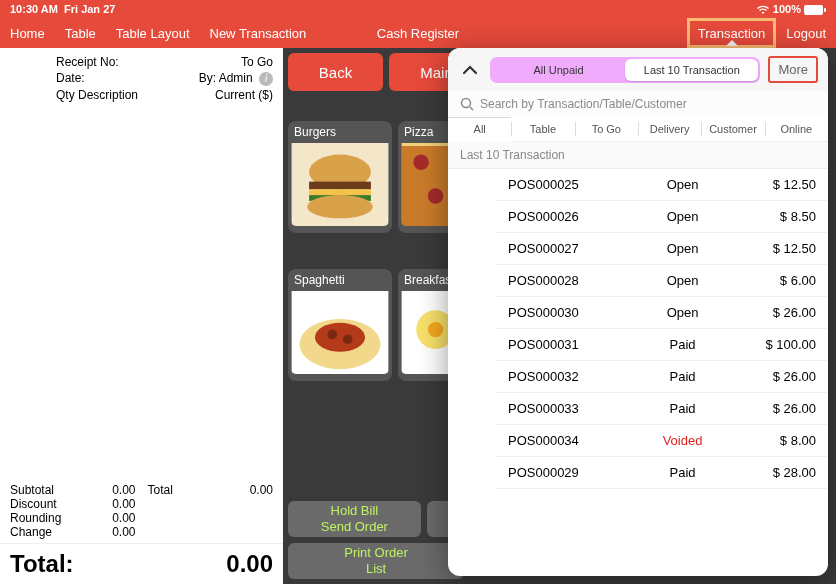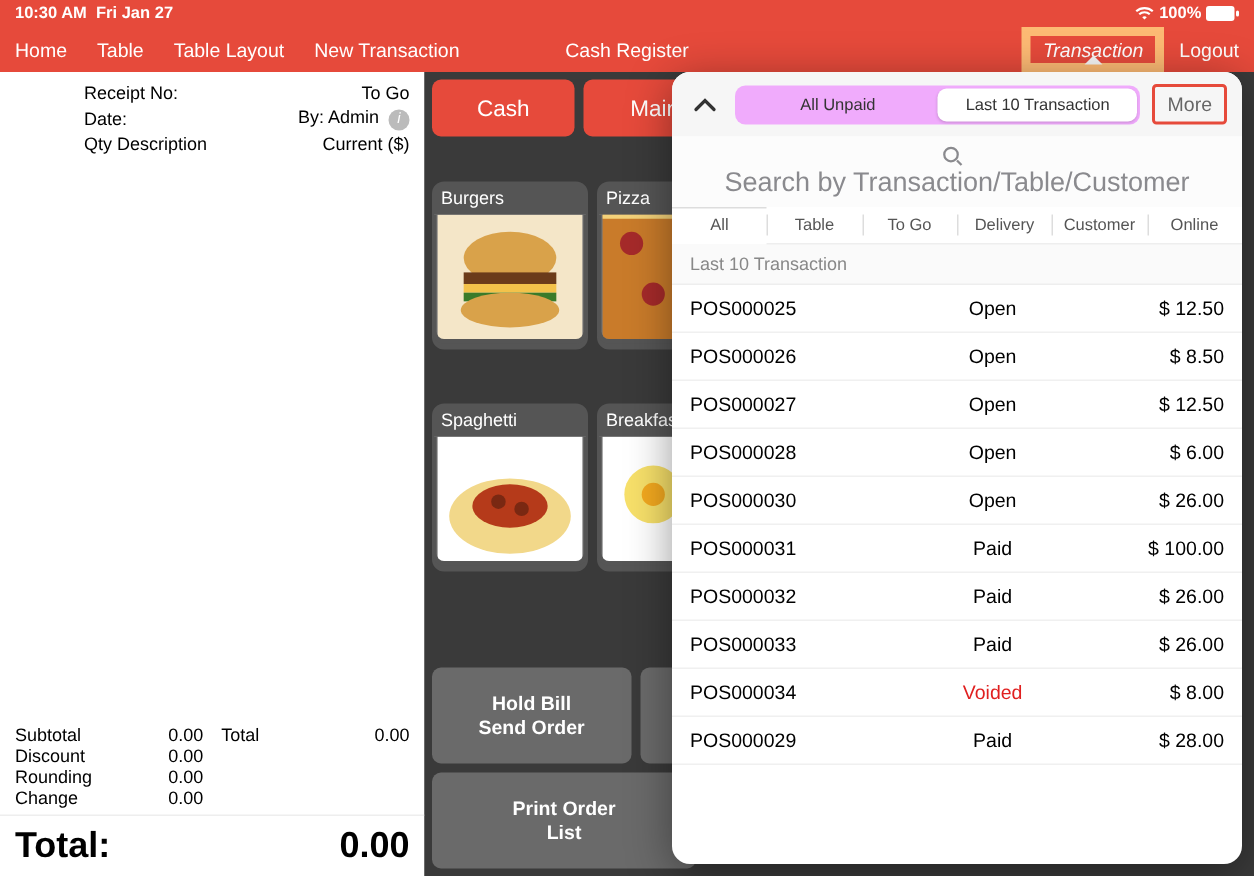--- a/index.html
+++ b/index.html
@@ -13,21 +13,21 @@
   body{margin:0;width:836px;height:584px;overflow:hidden;background:var(--dark);position:relative;}
   
   .statusbar{height:18px;background:var(--red);color:#fff;font-size:11px;display:flex;align-items:center;padding:0 10px;font-weight:600;}
   .statusbar .sp{flex:1;}
   .statusbar svg{vertical-align:middle}
   
   .topnav{height:30px;background:var(--red);color:#fff;display:flex;align-items:center;font-size:13px;position:relative;}
   .topnav .item{padding:0 10px;cursor:pointer;height:30px;display:flex;align-items:center;}
   .topnav .center{position:absolute;left:50%;transform:translateX(-50%);font-weight:400;}
   .topnav .right{margin-left:auto;display:flex;}
-  .topnav .box{border:6px solid #fdba74;padding:0 8px;font-style:italic;}
+  .topnav .box{border:3px solid #fdba74;padding:0 8px;}
   .arrowup{position:absolute;bottom:-1px;left:50%;transform:translateX(-50%);width:0;height:0;border-left:6px solid transparent;border-right:6px solid transparent;border-bottom:6px solid #f6f6f6;}
   
   .main{display:flex;height:536px;}
   
   .receipt{width:283px;background:#fff;display:flex;flex-direction:column;font-size:12px;}
   .receipt .top{padding:6px 10px;margin-left:46px;}
   .rrow{display:flex;justify-content:space-between;align-items:center;padding:1px 0;}
   .info-icon{display:inline-flex;align-items:center;justify-content:center;width:14px;height:14px;border-radius:50%;background:#bbb;color:#fff;font-size:10px;font-style:italic;margin-left:3px;}
   .receipt .hdr{display:flex;justify-content:space-between;padding:1px 0;color:#000;}
   .receipt .body{flex:1;}
@@ -39,38 +39,38 @@
   
   .menu{flex:1;background:var(--dark);padding:5px;position:relative;}
   .toprow{display:flex;gap:6px;margin-bottom:6px;}
   .btn-red{background:var(--red);color:#fff;border:none;border-radius:6px;height:38px;flex:1;font-size:15px;cursor:pointer;}
   .grid{display:flex;flex-wrap:wrap;gap:6px;}
   .tile{width:104px;height:112px;border-radius:8px;background:#555;color:#fff;font-size:12px;overflow:hidden;cursor:pointer;margin-top:24px;}
   .tile .lbl{padding:4px 6px;font-weight:500;}
   .tile .img{height:86px;background:#777;border-radius:0 0 8px 8px;border:3px solid #555;border-top:none;overflow:hidden;}
   .bottom-btns{position:absolute;left:5px;right:5px;bottom:5px;display:flex;flex-direction:column;gap:6px;}
   .brow{display:flex;gap:6px;}
-  .btn-gray{background:var(--gray-btn);color:#ffffff;border:none;border-radius:6px;height:64px;flex:1;font-size:13px;cursor:pointer;line-height:1.2;font-weight:bold;}
+  .btn-gray{background:var(--gray-btn);color:#bef264;border:none;border-radius:6px;height:36px;flex:1;font-size:13px;cursor:pointer;line-height:1.2;}
   
   .pop{position:absolute;top:48px;right:8px;width:380px;bottom:8px;background:#fff;border-radius:12px;box-shadow:0 6px 30px rgba(0,0,0,.4);display:flex;flex-direction:column;overflow:hidden;}
   .pop-head{display:flex;align-items:center;gap:8px;padding:8px 10px;background:#f6f6f6;}
   .chev{width:24px;height:24px;display:flex;align-items:center;justify-content:center;cursor:pointer;}
   .seg{flex:1;display:flex;background:#f0abfc;border-radius:7px;padding:2px;font-size:11px;}
   .seg>div{flex:1;text-align:center;padding:5px 0;border-radius:6px;cursor:pointer;color:#333;}
   .seg .act{background:#fff;box-shadow:0 1px 2px rgba(0,0,0,.15);}
   .more{color:#666;font-size:13px;padding:4px 8px;border:2px solid var(--red);border-radius:3px;cursor:pointer;}
-  .search{display:flex;align-items:center;padding:6px 12px;color:#8a8a8e;font-size:18px;background:#fcfcfc;flex-direction:column;}
+  .search{display:flex;align-items:center;padding:6px 12px;color:#8a8a8e;font-size:12px;background:#fcfcfc;}
   .search svg{margin-right:6px;}
   .tabs{display:flex;font-size:11px;color:#555;background:#fff;}
   .tabs>div{flex:1;text-align:center;padding:6px 0;position:relative;cursor:pointer;}
   .tabs>div:not(:first-child)::before{content:"";position:absolute;left:0;top:20%;height:60%;width:1px;background:#ddd;}
   .tabs .act{background:#fff;font-weight:500;box-shadow:0 1px 0 #ddd inset,0 -2px 0 #fff inset;}
   .tabs .act::after{content:"";position:absolute;left:0;right:0;bottom:-1px;height:2px;background:#fff;}
   .list-title{font-size:12px;color:#888;padding:6px 12px;border-top:1px solid #eee;border-bottom:1px solid #eee;background:#fafafa;}
-  .list{flex:1;overflow:auto;}
+  .list{flex:1;overflow:auto;margin-left:48px;}
   .li{display:flex;align-items:center;padding:8px 12px;font-size:13px;border-bottom:1px solid #f0f0f0;}
   .li .id{flex:1.2;}
   .li .st{flex:1;text-align:center;}
   .li .amt{flex:0.8;text-align:right;}
   .void{color:#e02020;}
   
   .food{width:100%;height:100%;}
 </style>
 </head>
 <body>
@@ -163,21 +163,21 @@
       </div>
     </div>
     <div class="grand">
       <span>Total:</span>
       <span>0.00</span>
     </div>
   </div>
 
   <div class="menu">
     <div class="toprow">
-      <button class="btn-red" style="max-width:95px">Cash</button>
+      <button class="btn-red" style="max-width:95px">Back</button>
       <button class="btn-red" style="max-width:95px">Main</button>
       <div style="flex:3"></div>
     </div>
     <div class="grid">
       <div class="tile">
         <div class="lbl">Burgers</div>
         <div class="img"><svg class="food" viewBox="0 0 100 86">
               <rect width="100" height="86" fill="#f4e6c8"></rect>
               <ellipse cx="50" cy="30" rx="32" ry="18" fill="#d9a24a"></ellipse>
               <rect x="18" y="40" width="64" height="8" fill="#6b3b1a"></rect>

